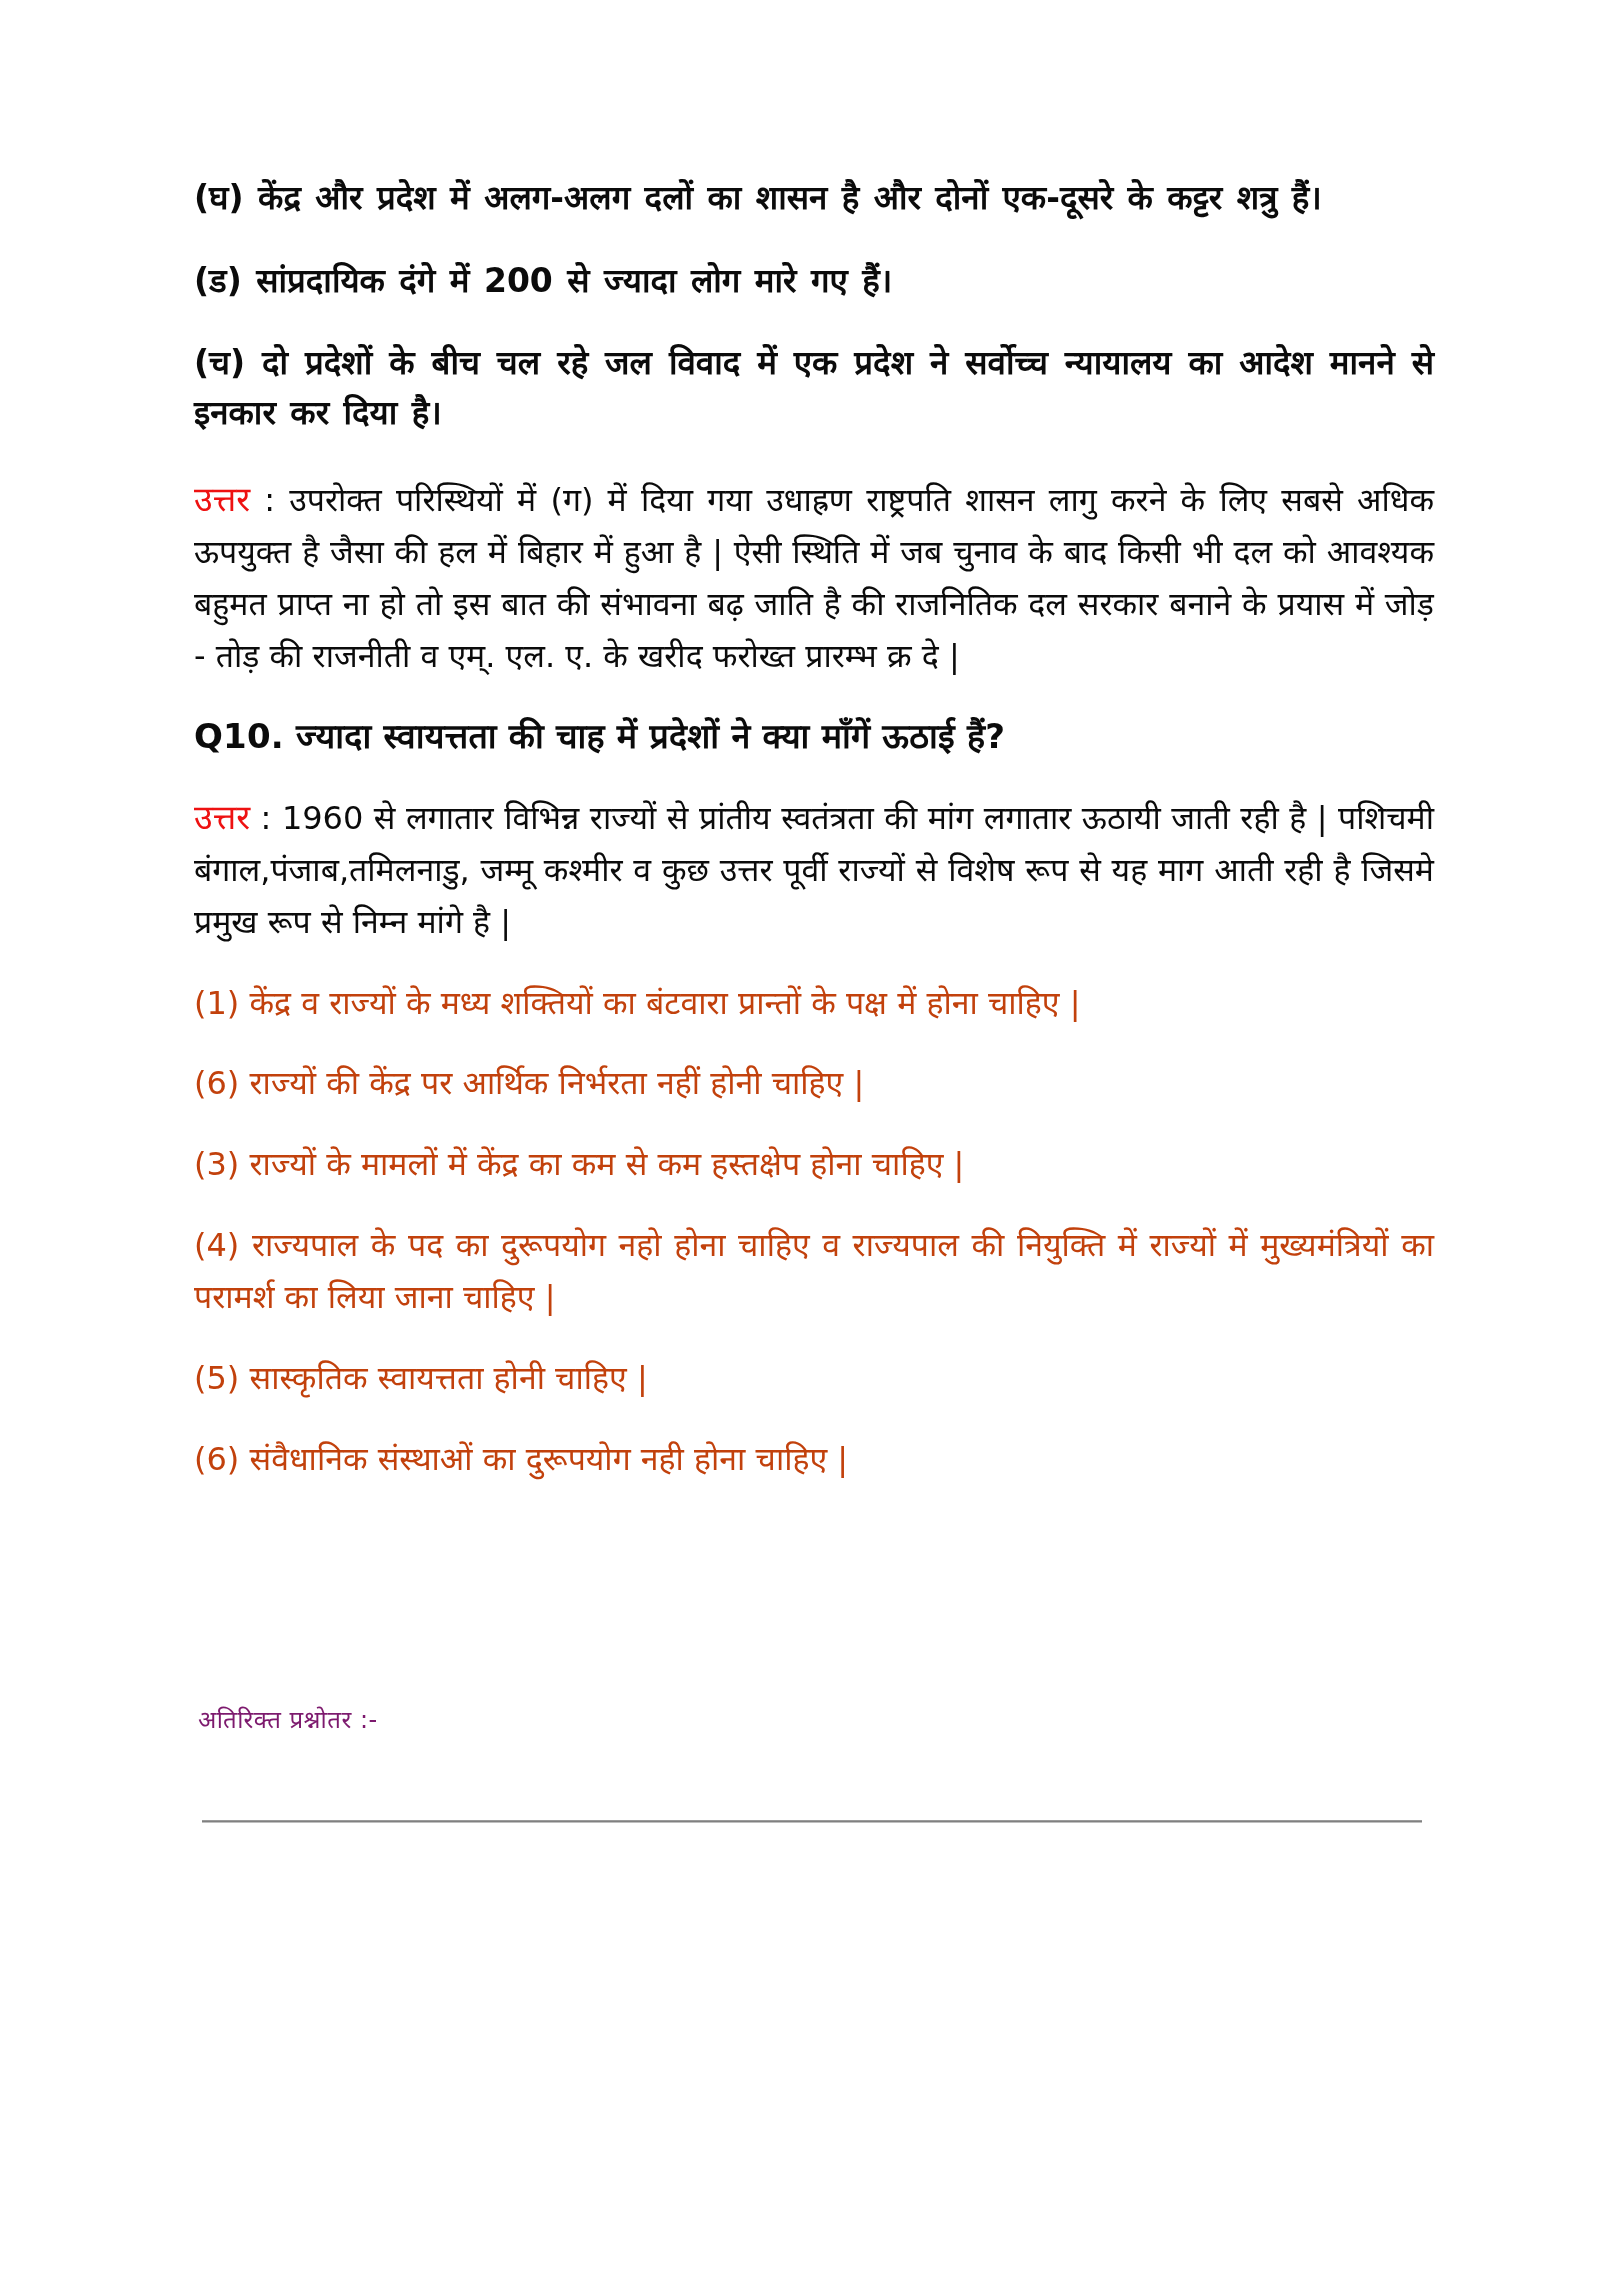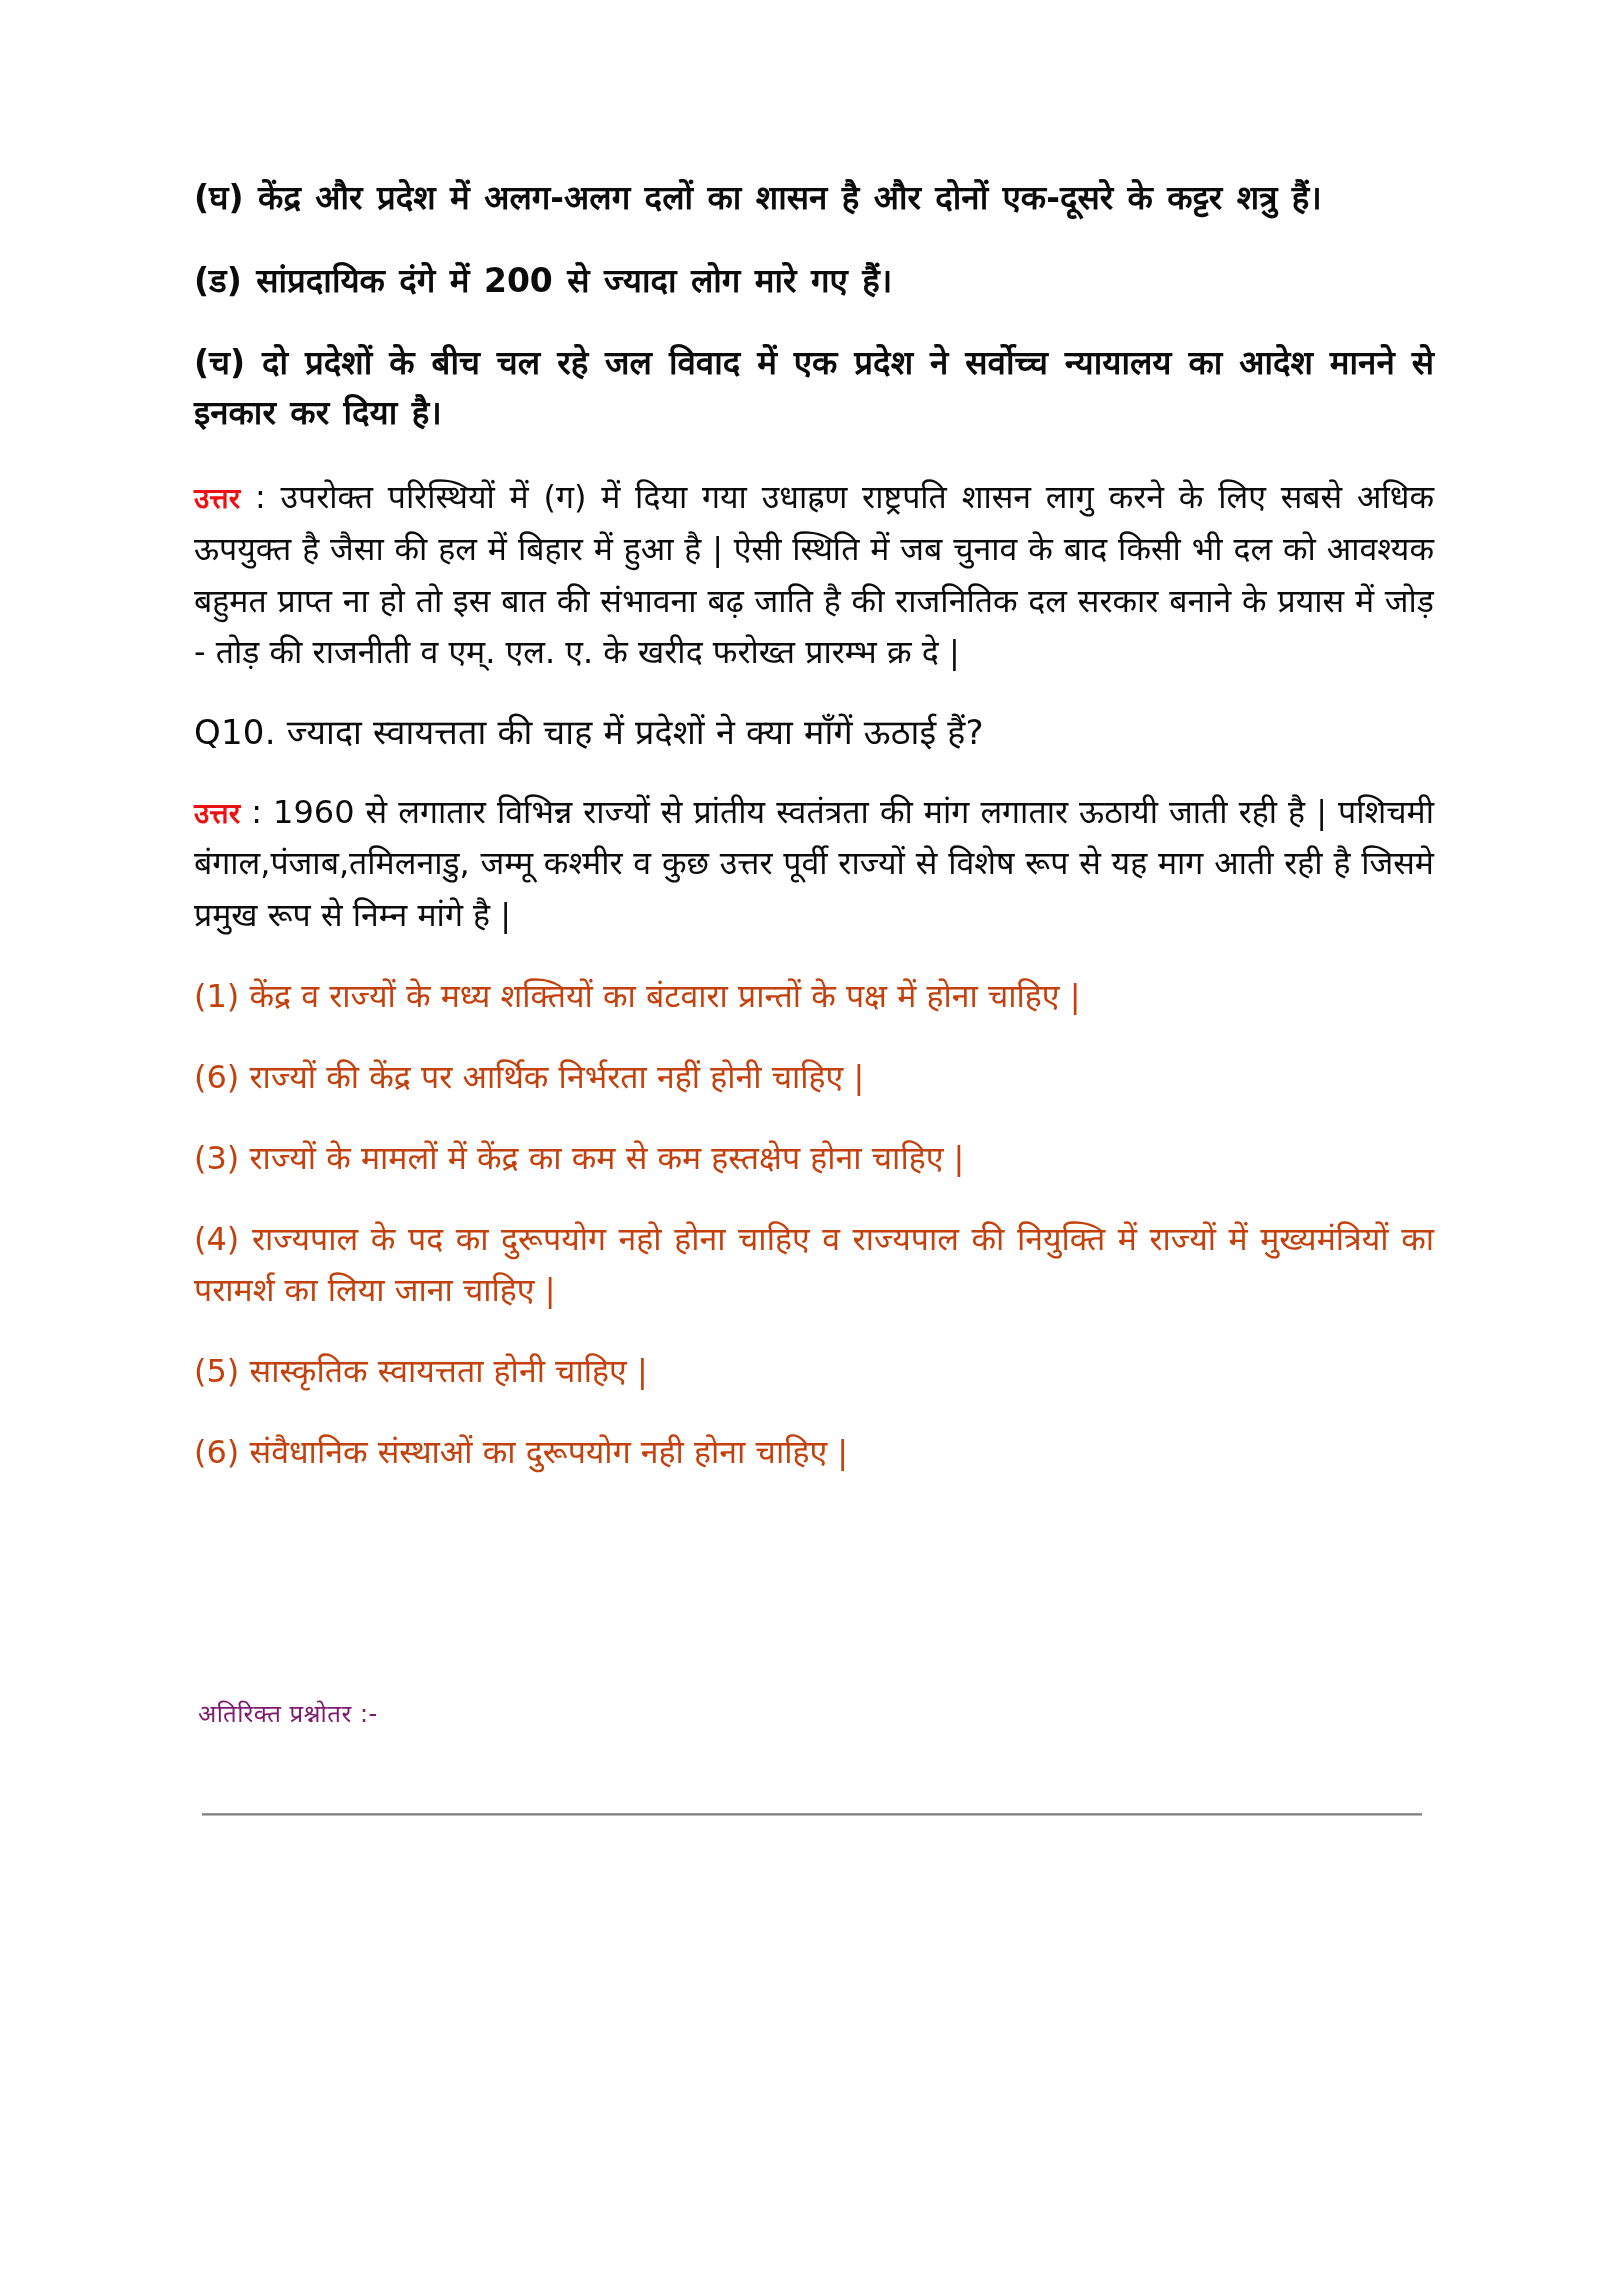--- a/index.html
+++ b/index.html
@@ -48,27 +48,27 @@
   .answer {
     margin: 0 0 29px 0;
     font-size: 32px;
     line-height: 1.62;
     color: #0b0b0b;
     text-align: justify;
     text-justify: inter-word;
   }
   .answer-label {
     color: #ee1111;
-    font-weight: bold;
-    font-size: 28px;
+    font-weight: normal;
+    font-size: 34px;
   }
   .qheading {
     margin: 13.7px 0 29px 0;
     font-size: 34px;
-    font-weight: normal;
+    font-weight: bold;
     line-height: 1.45;
     color: #0b0b0b;
     letter-spacing: 0.2px;
   }
   .listitem {
     margin: 0 0 29px 0;
     font-size: 32px;
     line-height: 1.62;
     color: #c2410c;
     text-align: justify;

